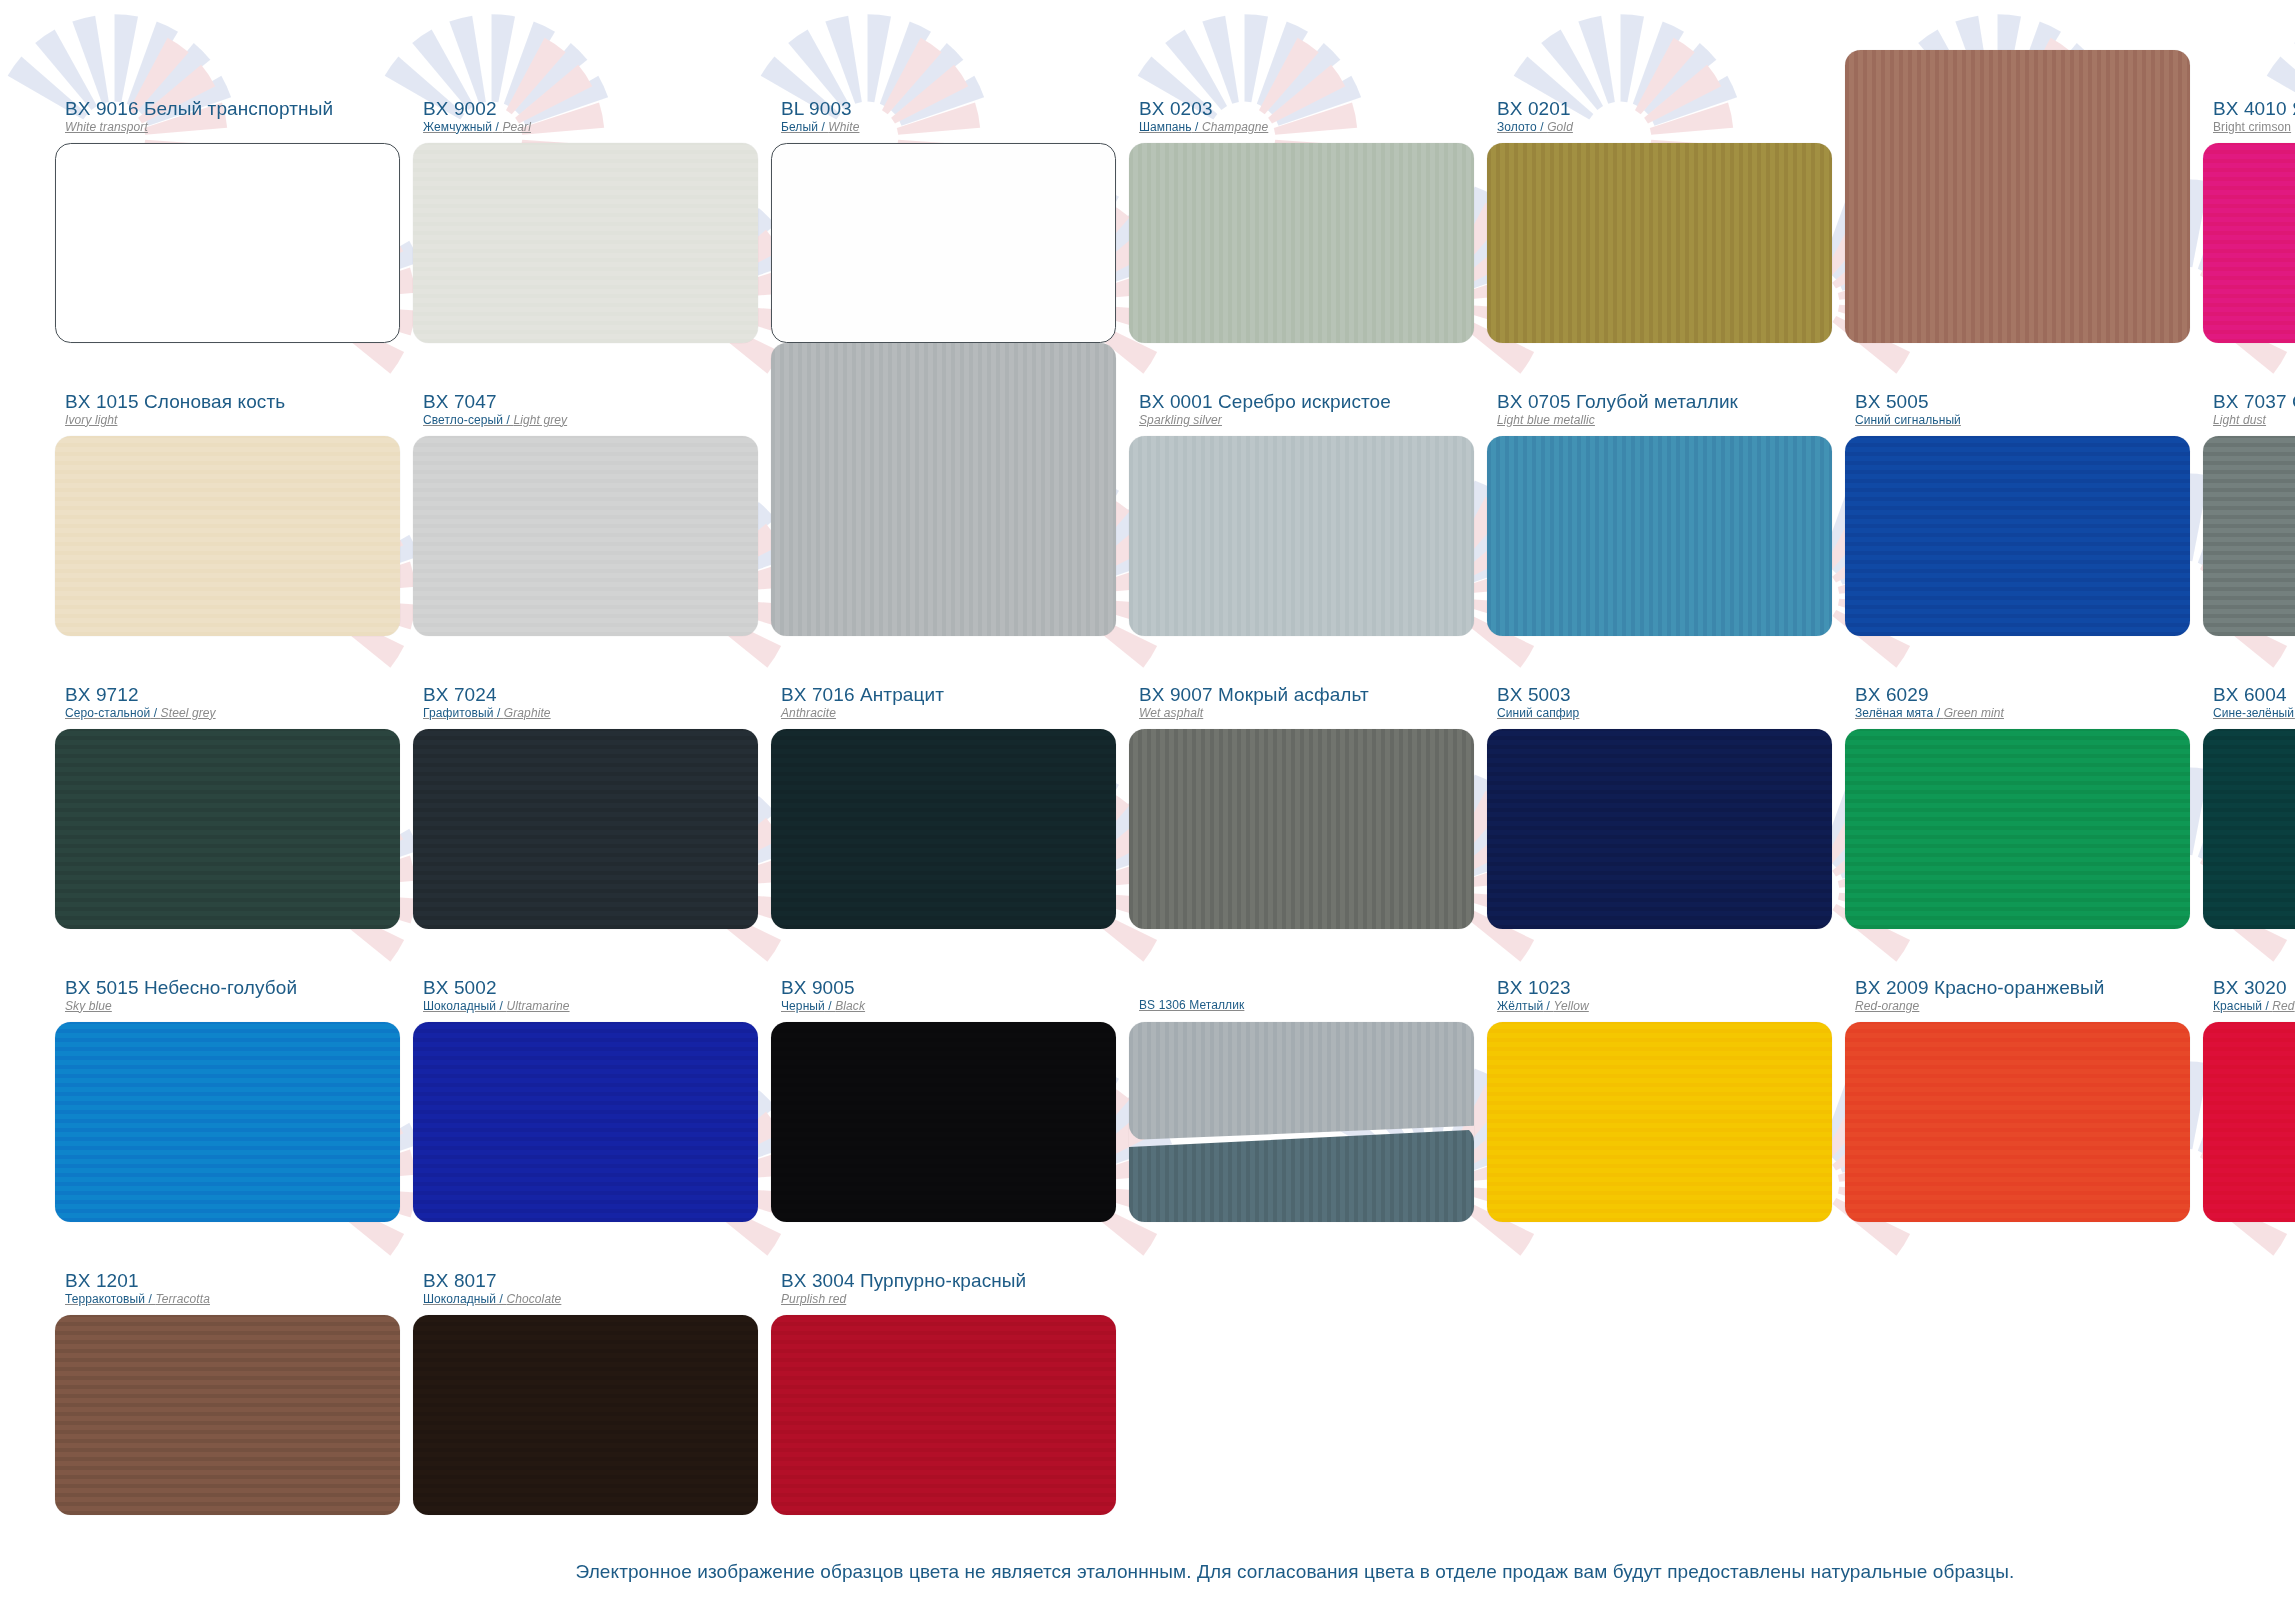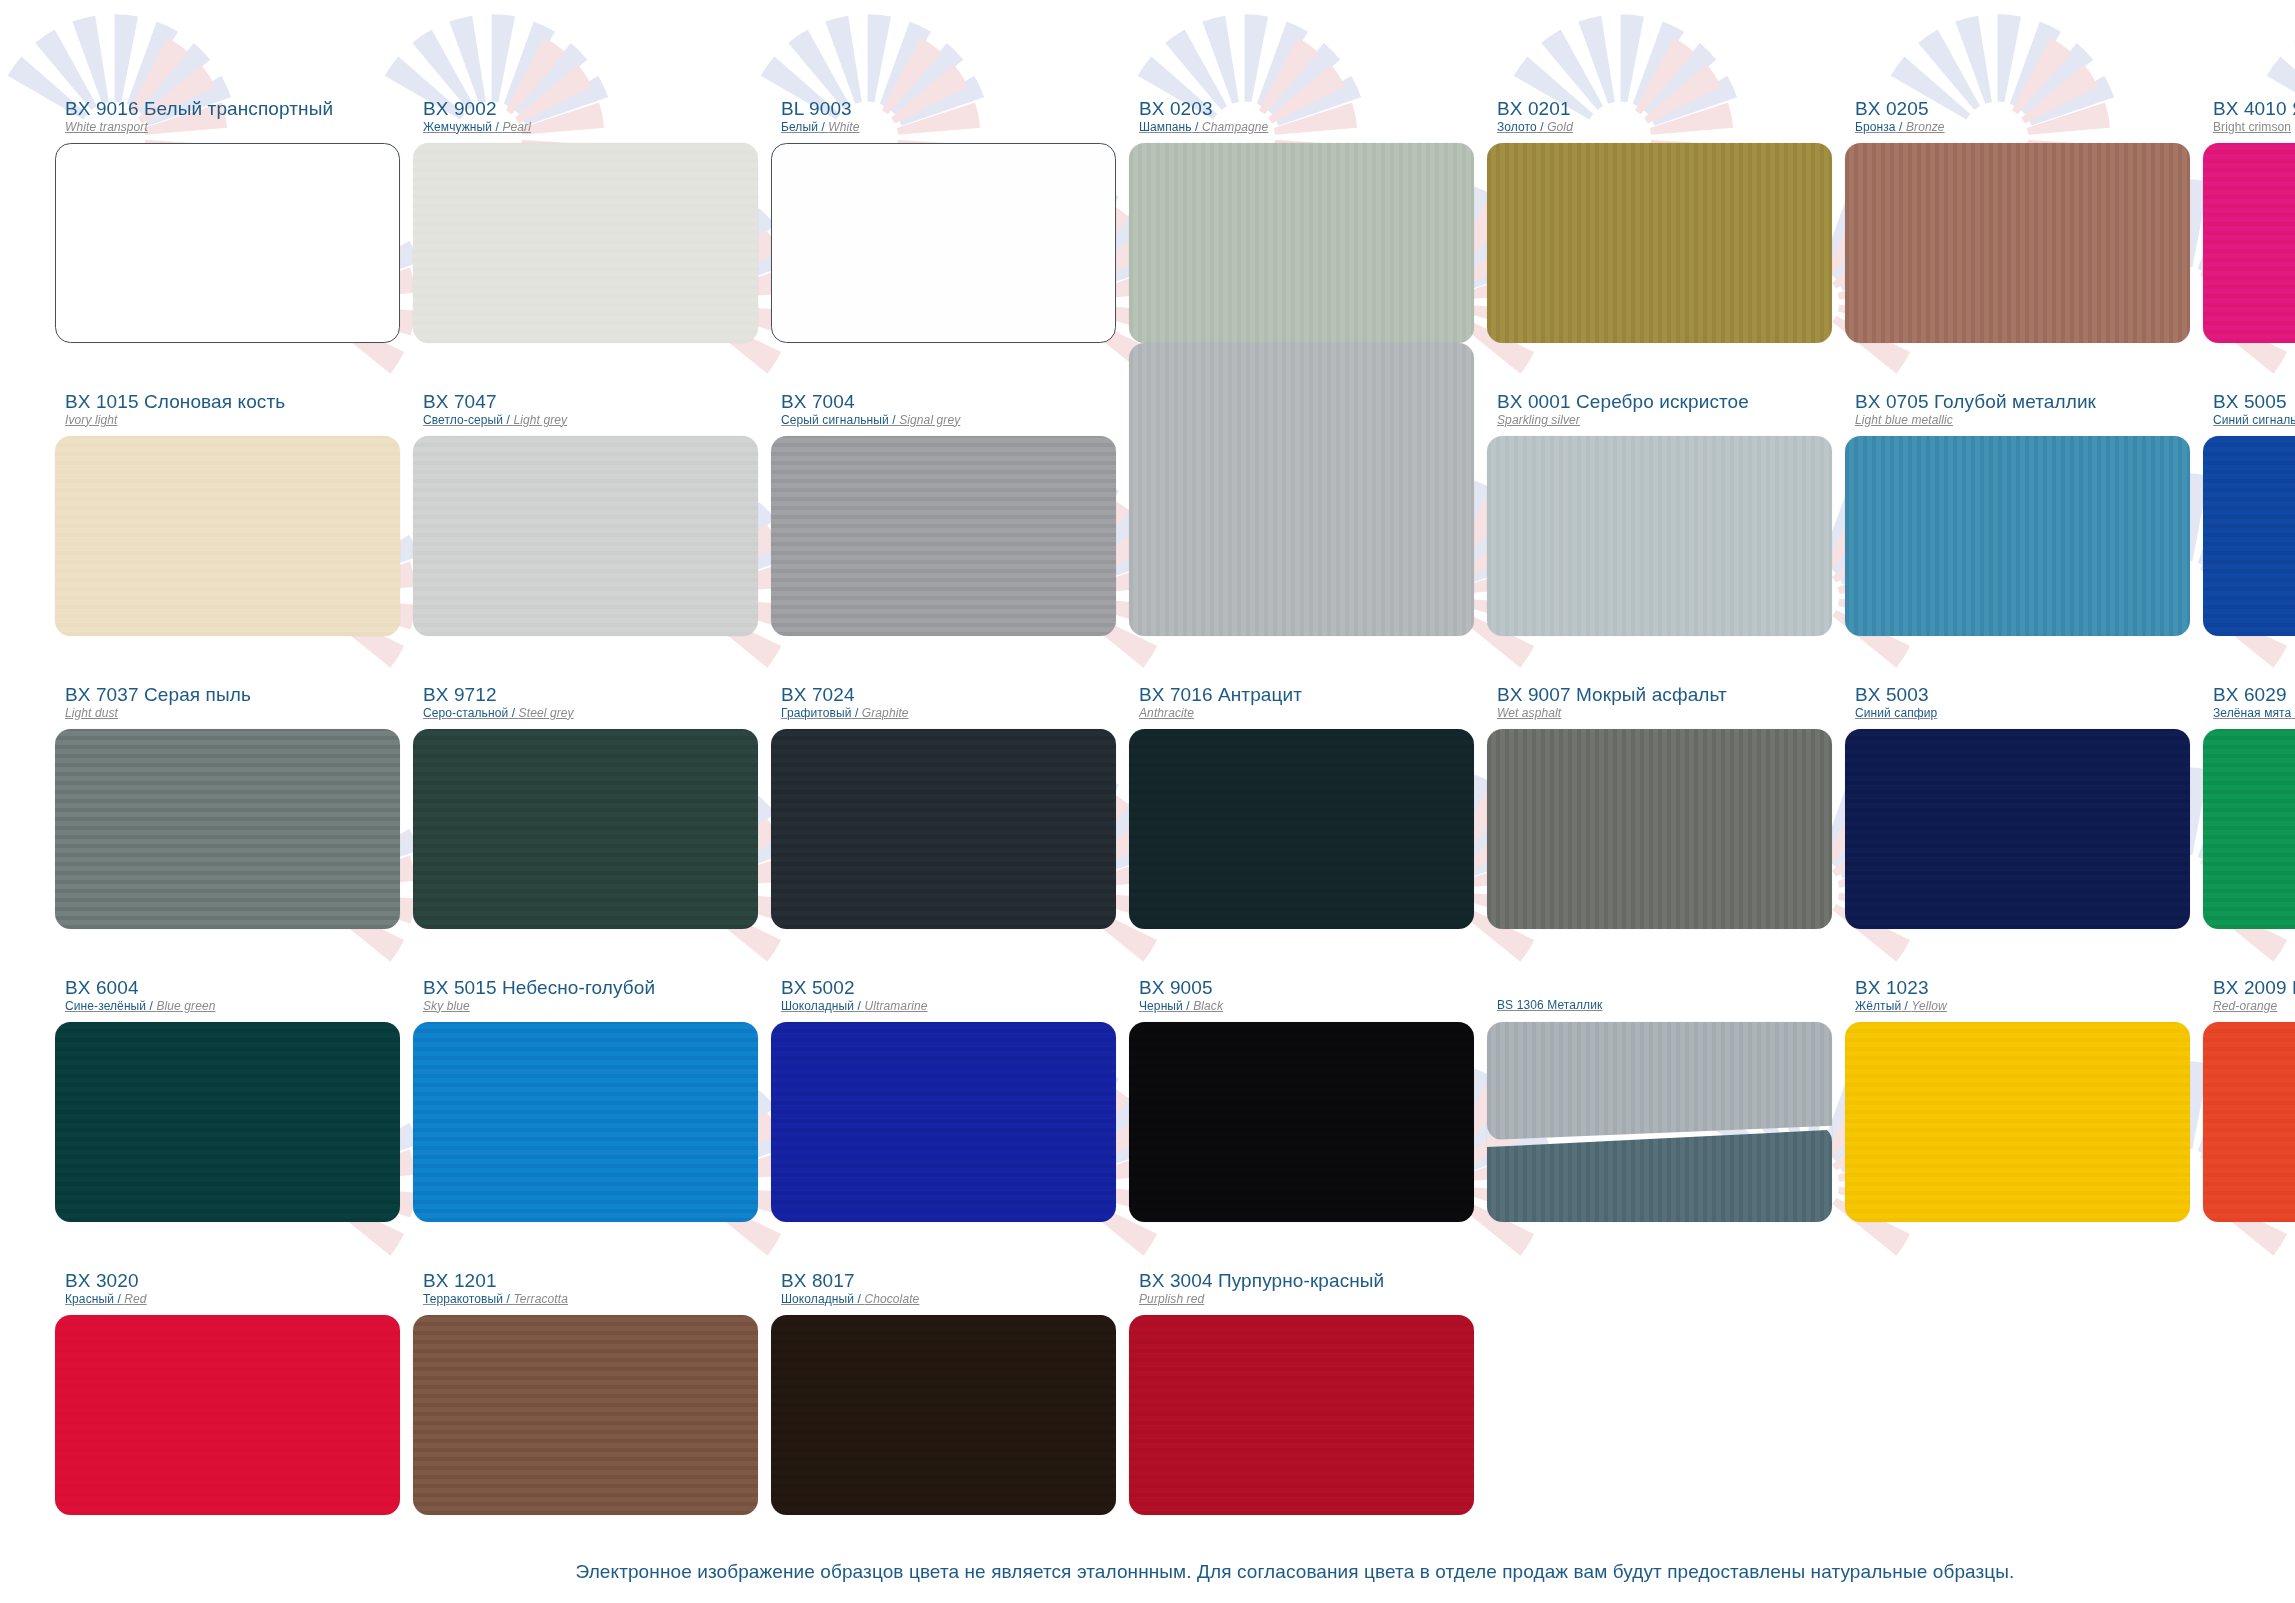--- a/index.html
+++ b/index.html
@@ -606,24 +606,20 @@
         <div class="swatch tex" style="background: rgb(179, 192, 178);"></div>
       </div>
       <div class="cell">
         <div class="labels">
           <span class="l1">BX 0201</span>
           <span class="l2"><span class="ru">Золото</span><span class="sep"> / </span><span class="en">Gold</span></span>
         </div>
         <div class="swatch tex" style="background: rgb(157, 138, 62);"></div>
       </div>
       <div class="cell">
-        <div class="labels">
-          <span class="l1">BX 0205</span>
-          <span class="l2"><span class="ru">Бронза</span><span class="sep"> / </span><span class="en">Bronze</span></span>
-        </div>
         <div class="swatch tex" style="background: rgb(160, 112, 95);"></div>
       </div>
       <div class="cell">
         <div class="labels">
           <span class="l1">BX 4010 Ярко-малиновый</span>
           <span class="l2 upright">Bright crimson</span>
         </div>
         <div class="swatch tex horiz" style="background: rgb(224, 23, 122);"></div>
       </div>
       <div class="cell">
@@ -632,27 +628,20 @@
           <span class="l2">Ivory light</span>
         </div>
         <div class="swatch tex horiz" style="background: rgb(236, 223, 195);"></div>
       </div>
       <div class="cell">
         <div class="labels">
           <span class="l1">BX 7047</span>
           <span class="l2"><span class="ru">Светло-серый</span><span class="sep"> / </span><span class="en">Light grey</span></span>
         </div>
         <div class="swatch tex horiz" style="background: rgb(208, 209, 209);"></div>
-      </div>
-      <div class="cell">
-        <div class="labels">
-          <span class="l1">BX 7004</span>
-          <span class="l2"><span class="ru">Серый сигнальный</span><span class="sep"> / </span><span class="en">Signal grey</span></span>
-        </div>
-        <div class="swatch tex horiz" style="background: rgb(155, 157, 160);"></div>
       </div>
       <div class="cell">
         <div class="swatch tex" style="background: rgb(178, 182, 184);"></div>
       </div>
       <div class="cell">
         <div class="labels">
           <span class="l1">BX 0001 Серебро искристое</span>
           <span class="l2">Sparkling silver</span>
         </div>
         <div class="swatch tex" style="background: rgb(184, 195, 198);"></div>

